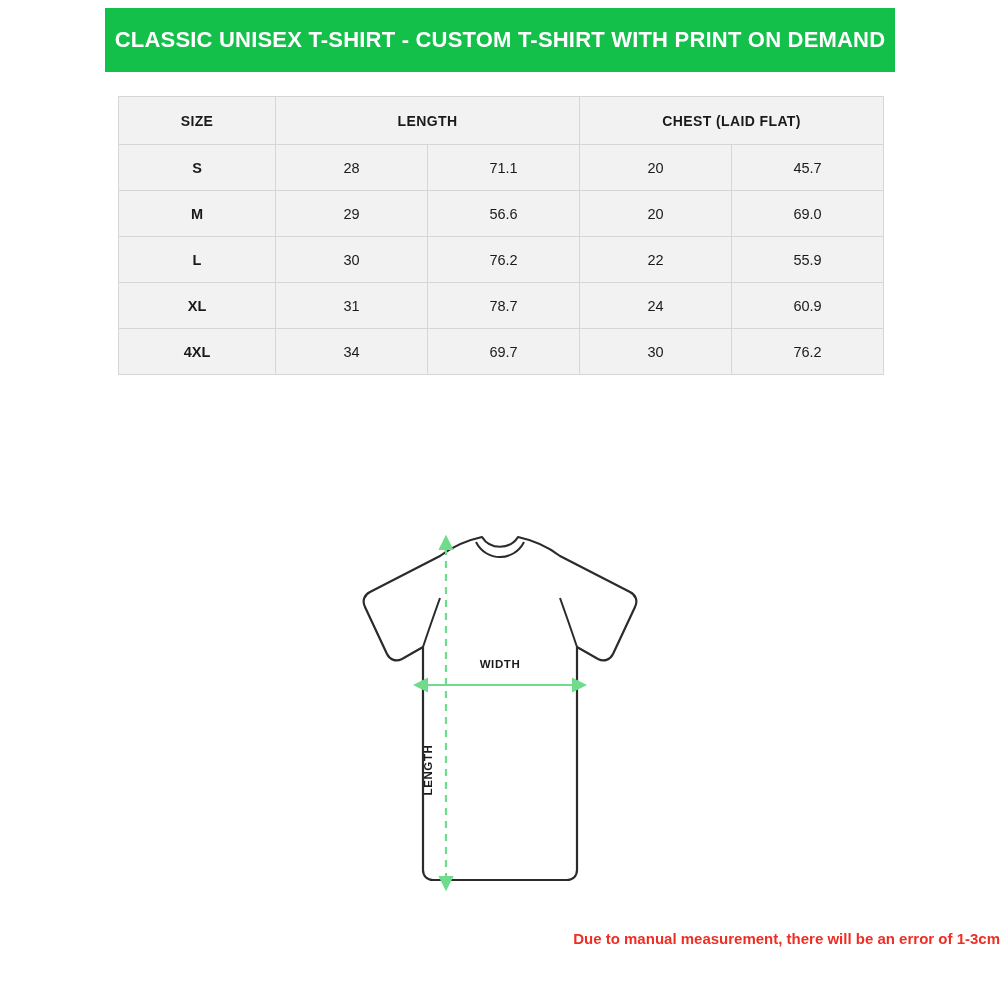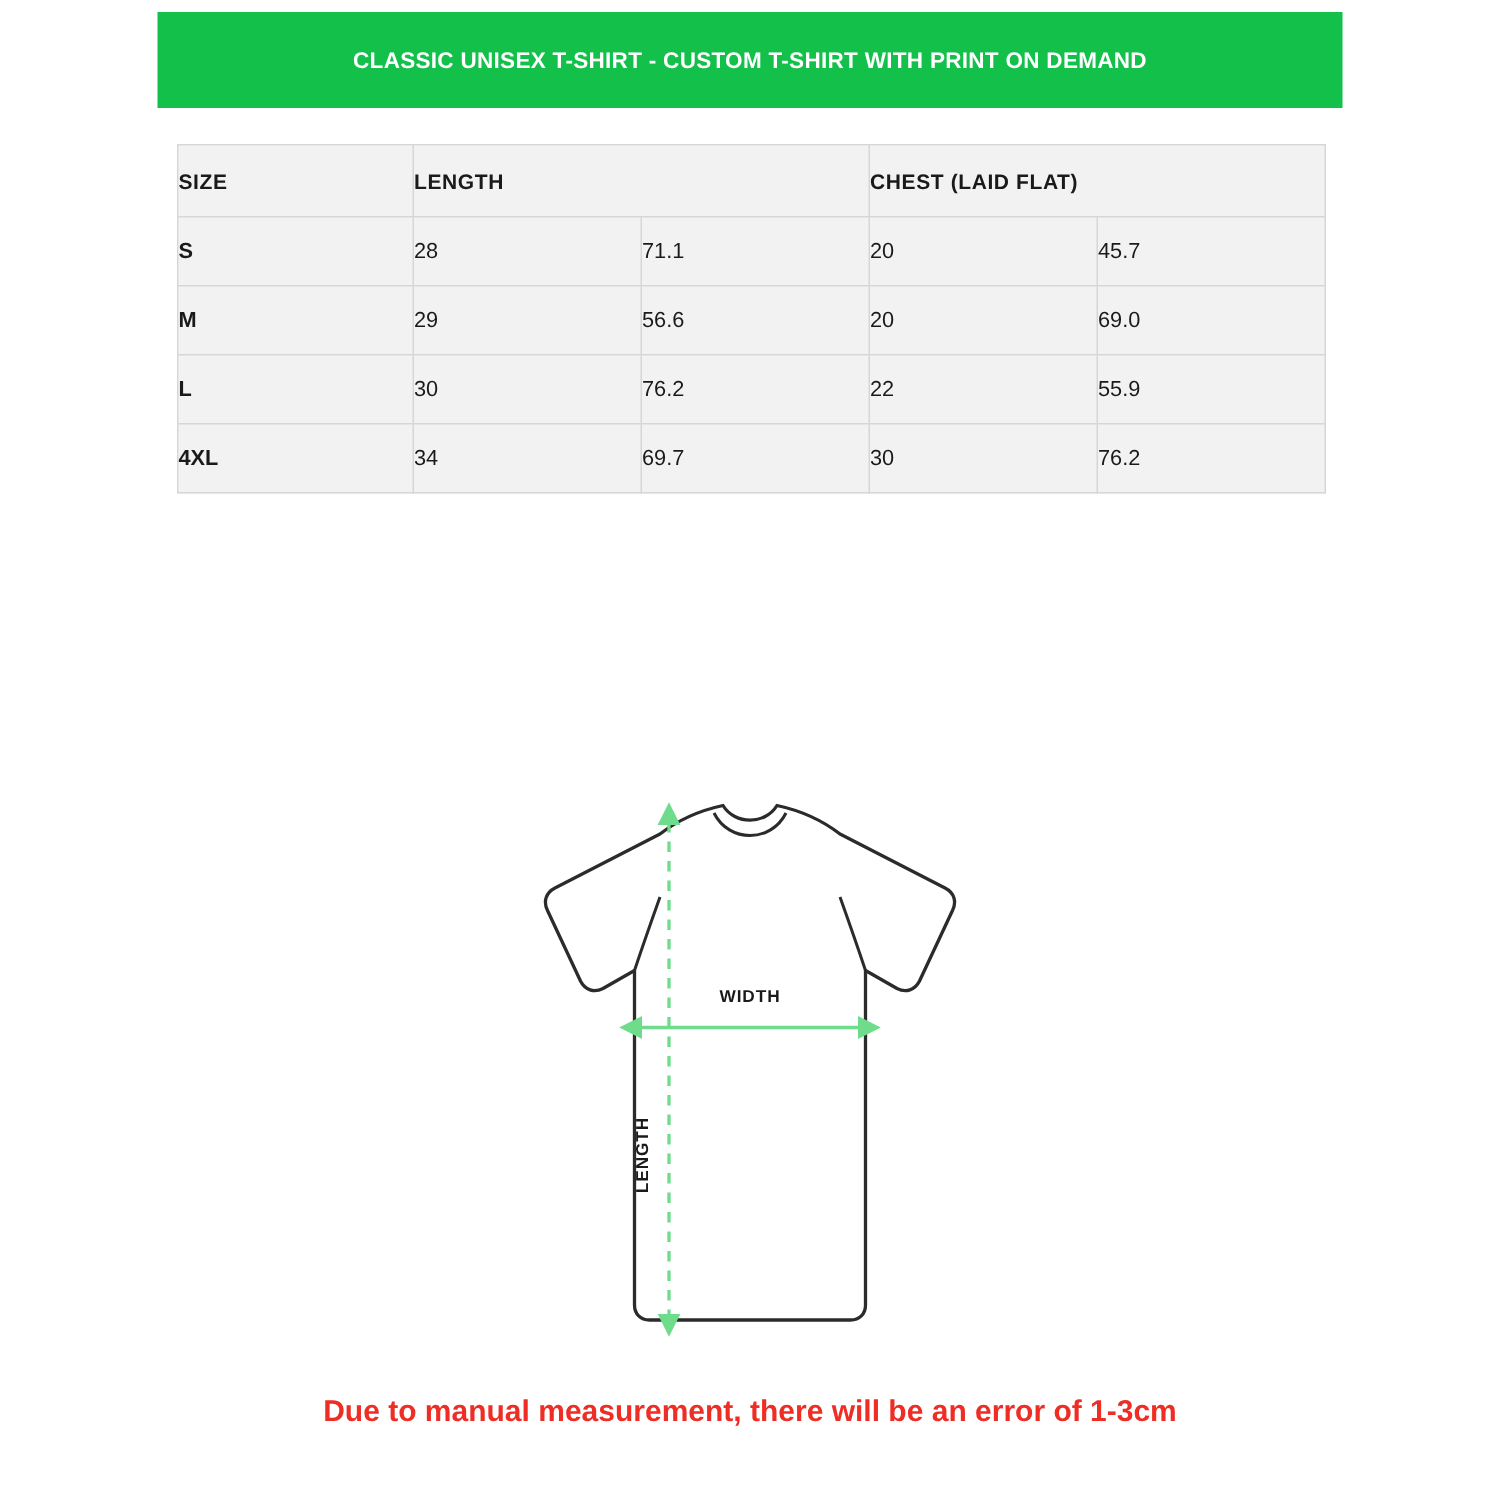--- a/index.html
+++ b/index.html
@@ -23,42 +23,42 @@
     top: 8px;
     width: 790px;
     height: 64px;
     background: #12c04a;
     display: flex;
     align-items: center;
     justify-content: center;
   }
   .header-title {
     color: #ffffff;
-    font-size: 15px;
+    font-size: 22px;
     font-weight: bold;
     letter-spacing: 0.2px;
     text-align: center;
     white-space: nowrap;
   }
 
   
   .size-table-wrap {
     position: absolute;
     left: 118px;
     top: 96px;
     width: 765px;
   }
   table.size-table {
     border-collapse: collapse;
     width: 765px;
     table-layout: fixed;
   }
   table.size-table td, table.size-table th {
     border: 1px solid #d6d6d6;
-    text-align: left;
+    text-align: center;
     font-size: 14.5px;
     color: #1a1a1a;
     height: 45px;
     padding: 0;
     background: #f2f2f2;
     font-weight: normal;
   }
   table.size-table thead th {
     font-weight: bold;
     font-size: 14px;
@@ -100,23 +100,23 @@
     fill: #1a1a1a;
     letter-spacing: 0.6px;
   }
 
   
   .footer-note {
     position: absolute;
     left: 0;
     top: 930px;
     width: 1000px;
-    text-align: center;
+    text-align: right;
     color: #ee2e24;
-    font-size: 20px;
+    font-size: 15px;
     font-weight: bold;
   }
 </style>
 </head>
 <body>
 
 <div class="header-banner">
   <div class="header-title">CLASSIC UNISEX T-SHIRT - CUSTOM T-SHIRT WITH PRINT ON DEMAND</div>
 </div>
 
@@ -150,20 +150,27 @@
         <td>56.6</td>
         <td>20</td>
         <td>69.0</td>
       </tr>
       <tr>
         <td class="size-cell">L</td>
         <td>30</td>
         <td>76.2</td>
         <td>22</td>
         <td>55.9</td>
+      </tr>
+      <tr>
+        <td class="size-cell">XL</td>
+        <td>31</td>
+        <td>78.7</td>
+        <td>24</td>
+        <td>60.9</td>
       </tr>
       <tr>
         <td class="size-cell">4XL</td>
         <td>34</td>
         <td>69.7</td>
         <td>30</td>
         <td>76.2</td>
       </tr>
     </tbody>
   </table>

